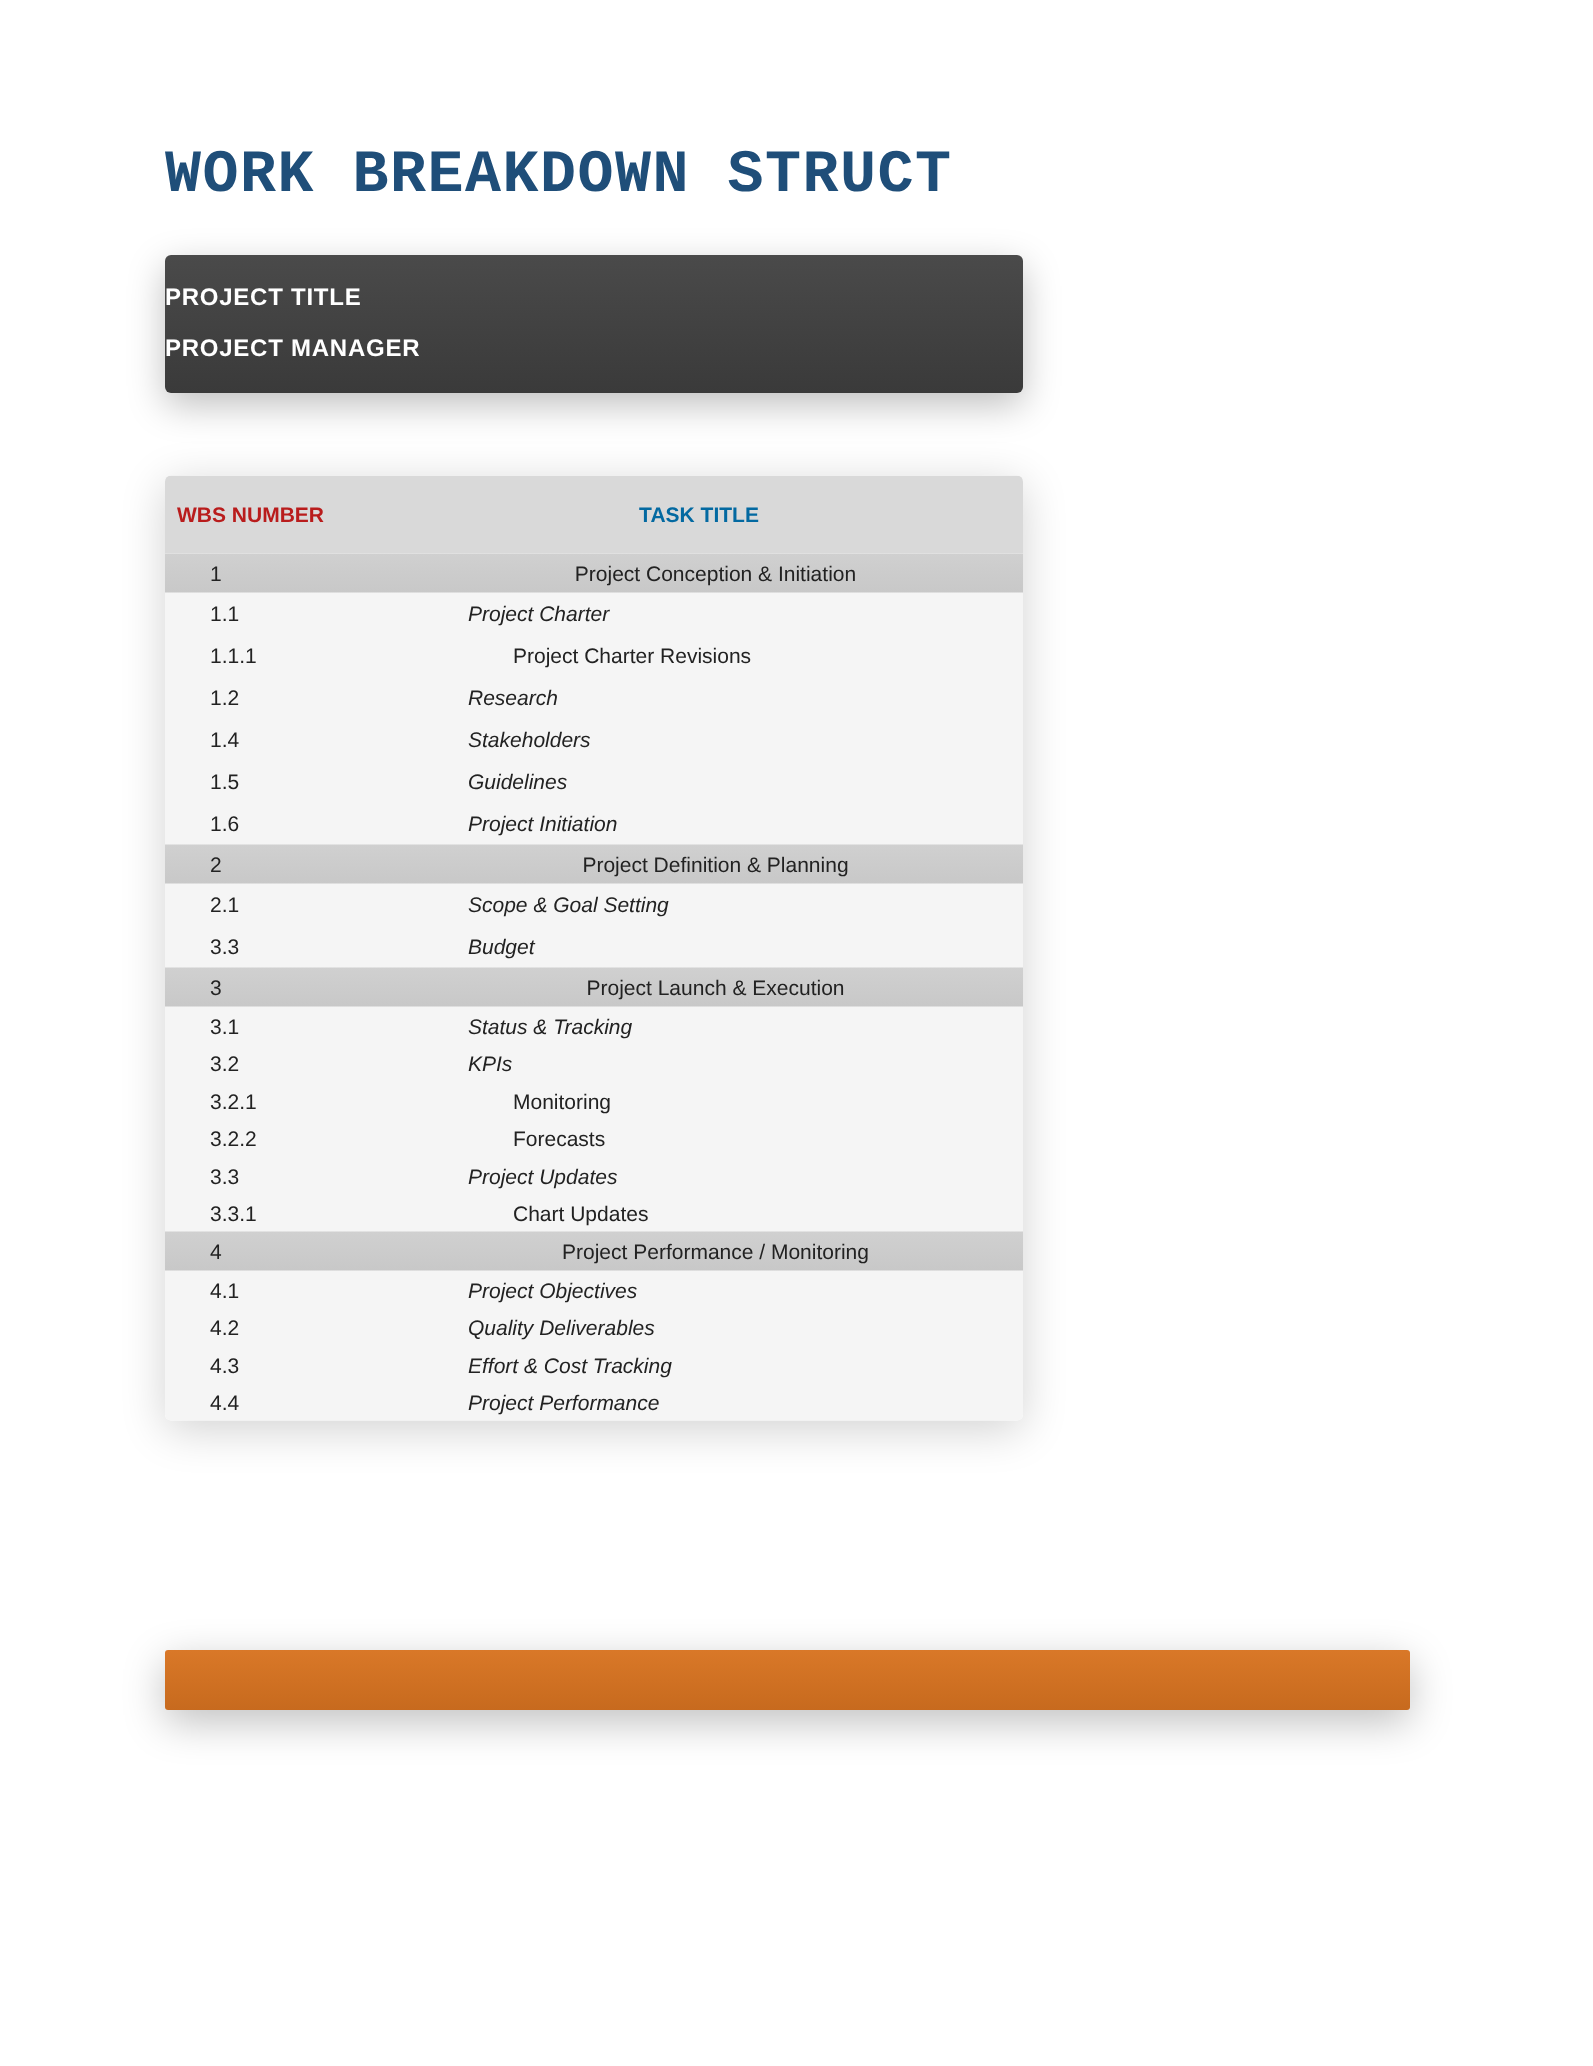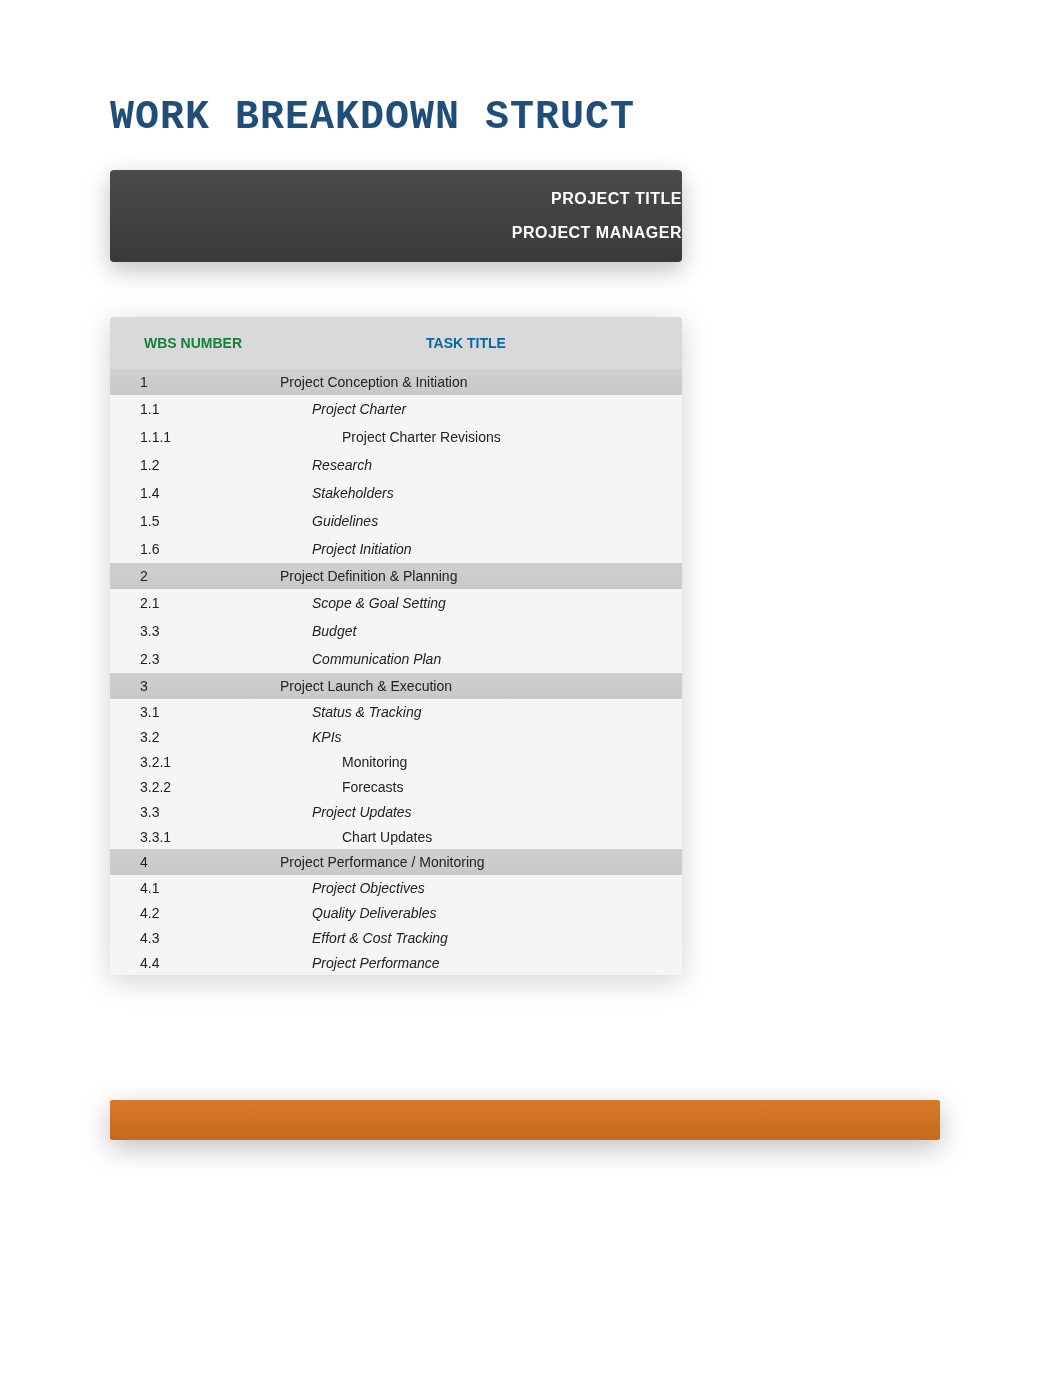--- a/index.html
+++ b/index.html
@@ -27,43 +27,43 @@
       width: 572px;
       background: linear-gradient(to bottom, #4a4a4a, #3a3a3a);
       border-radius: 4px;
       box-shadow: 0 8px 25px rgba(0,0,0,0.25);
       padding: 12px 0;
     }
     .header-row {
       color: #fff;
       font-weight: bold;
       font-size: 16px;
-      text-align: right;
+      text-align: left;
       padding: 8px 0;
       letter-spacing: 0.5px;
     }
     .table-container {
       margin-left: 110px;
       margin-top: 55px;
       width: 572px;
       box-shadow: 0 6px 30px rgba(0,0,0,0.18);
       border-radius: 4px;
       overflow: hidden;
     }
     .table-header {
       display: flex;
       background: #d9d9d9;
     }
     .th-wbs {
       width: 140px;
       padding: 18px 8px;
       font-weight: bold;
       font-size: 14px;
-      text-align: right;
-      color: #15803d;
+      text-align: left;
+      color: #b91c1c;
     }
     .th-title {
       flex: 1;
       padding: 18px 8px;
       font-weight: bold;
       font-size: 14px;
       text-align: center;
       color: #0369a1;
     }
     .tbody {
@@ -88,21 +88,21 @@
       padding: 4px 8px 4px 30px;
       font-size: 14px;
       color: #222;
     }
     .cell-title {
       flex: 1;
       padding: 4px 8px;
       font-size: 14px;
       color: #222;
     }
-    .indent-0 { padding-left: 30px; }
+    .indent-0 { padding-left: 30px; text-align: center; }
     .indent-1 { padding-left: 62px; font-style: italic; }
     .indent-2 { padding-left: 92px; }
     .section .cell-title.indent-0 { padding-left: 30px; }
     .orange-bar {
       position: absolute;
       left: 110px;
       top: 1100px;
       width: 830px;
       height: 40px;
       background: linear-gradient(to bottom, #d97828, #c76a1e);
@@ -159,24 +159,20 @@
         <div class="cell-title indent-0">Project Definition &amp; Planning</div>
       </div>
       <div class="row normal">
         <div class="cell-wbs">2.1</div>
         <div class="cell-title indent-1">Scope &amp; Goal Setting</div>
       </div>
       <div class="row normal">
         <div class="cell-wbs">3.3</div>
         <div class="cell-title indent-1">Budget</div>
       </div>
-      <div class="row normal">
-        <div class="cell-wbs">2.3</div>
-        <div class="cell-title indent-1">Communication Plan</div>
-      </div>
       <div class="row section compact">
         <div class="cell-wbs">3</div>
         <div class="cell-title indent-0">Project Launch &amp; Execution</div>
       </div>
       <div class="row compact">
         <div class="cell-wbs">3.1</div>
         <div class="cell-title indent-1">Status &amp; Tracking</div>
       </div>
       <div class="row compact">
         <div class="cell-wbs">3.2</div>

